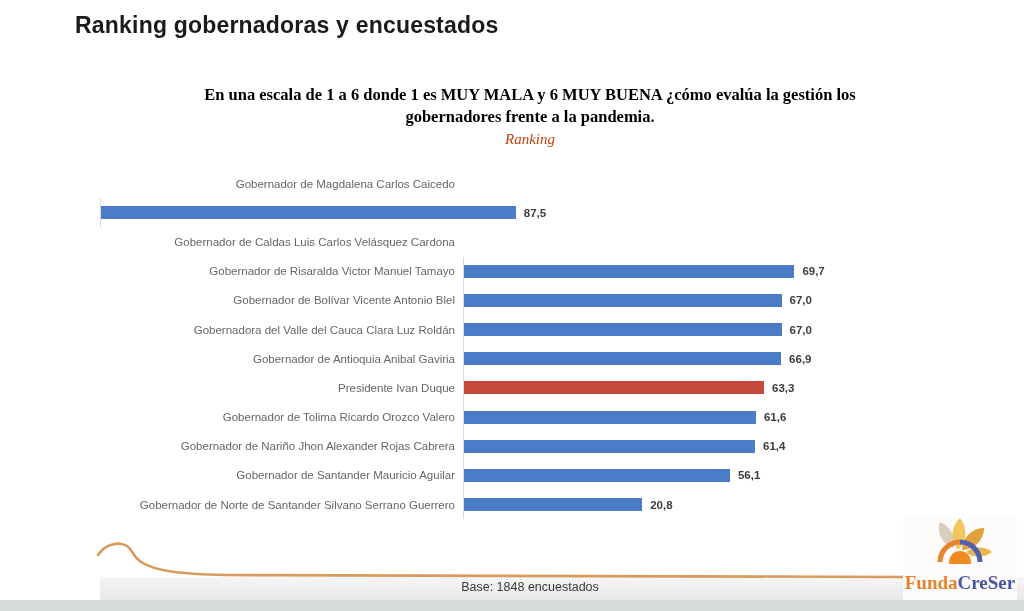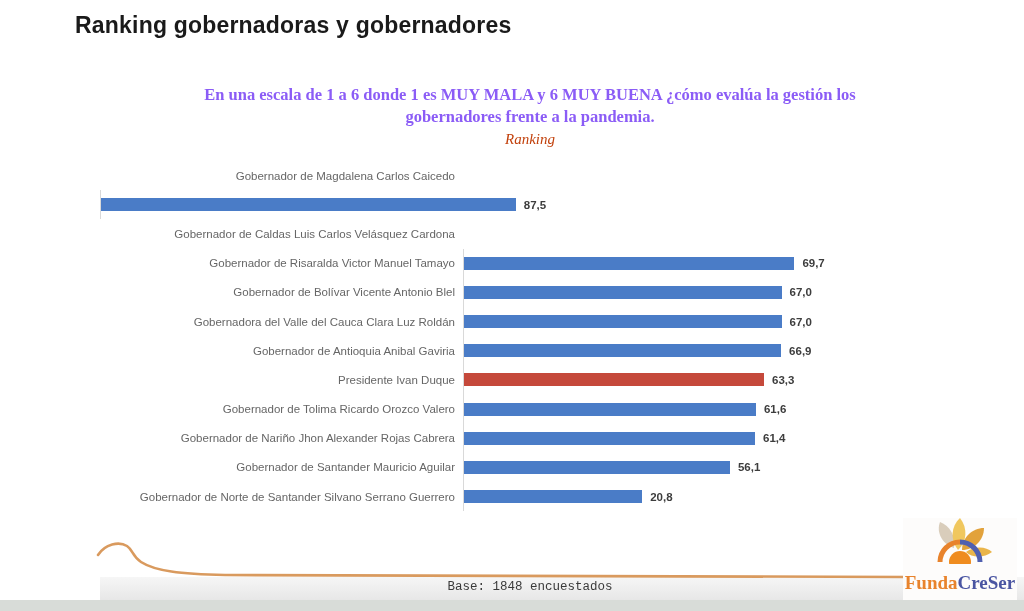--- a/index.html
+++ b/index.html
@@ -22,38 +22,38 @@
 
   .chart-title {
     position: absolute;
     left: 100px; top: 84px;
     width: 860px;
     text-align: center;
     font-family: "Liberation Serif", serif;
     font-weight: bold;
     font-size: 16.5px;
     line-height: 1.35;
-    color: #8b5cf6;
+    color: #000000;
   }
   .chart-title .inner { display: inline-block; max-width: 672px; }
 
   .chart-subtitle {
     position: absolute;
     left: 100px; top: 131px;
     width: 860px;
     text-align: center;
     font-family: "Liberation Serif", serif;
     font-style: italic;
     font-size: 15px;
     color: #c2410c;
   }
 
   .rows {
     position: absolute;
-    left: 100px; top: 161px;
+    left: 100px; top: 169px;
     width: 880px;
   }
   .row {
     display: flex;
     align-items: center;
     height: 29.2px;
   }
   .cat {
     width: 363px;
     flex: 0 0 363px;
@@ -91,21 +91,21 @@
     left: 100px; top: 577px;
     width: 924px; height: 23px;
     background: linear-gradient(#f6f6f6, #e7e7e7);
     z-index: 1;
   }
   .base-note {
     position: absolute;
     left: 100px; top: 580px;
     width: 860px;
     text-align: center;
-    font-family: Liberation Mono, monospace;
+    font-family: Liberation Sans, sans-serif;
     font-size: 12.5px;
     color: #3a3a3a;
     z-index: 2;
   }
 
   .logo-box {
     position: absolute;
     left: 903px; top: 518px;
     width: 114px; height: 84px;
     background: #fdfcfb;
@@ -127,21 +127,21 @@
     position: absolute;
     left: 0; top: 600px;
     width: 1024px; height: 11px;
     background: #d8dcd8;
     z-index: 5;
   }
 </style>
 </head>
 <body>
 
-<div class="page-title">Ranking gobernadoras y gobernadores</div>
+<div class="page-title">Ranking gobernadoras y encuestados</div>
 
 <div class="chart-title">
   <span class="inner">En una escala de 1 a 6 donde 1 es MUY MALA y 6 MUY BUENA ¿cómo evalúa la gestión los gobernadores frente a la pandemia.</span>
 </div>
 <div class="chart-subtitle">Ranking</div>
 
 <div class="rows">
     <div class="row">
       <div class="cat">Gobernador de Magdalena Carlos Caicedo</div>
     </div>

